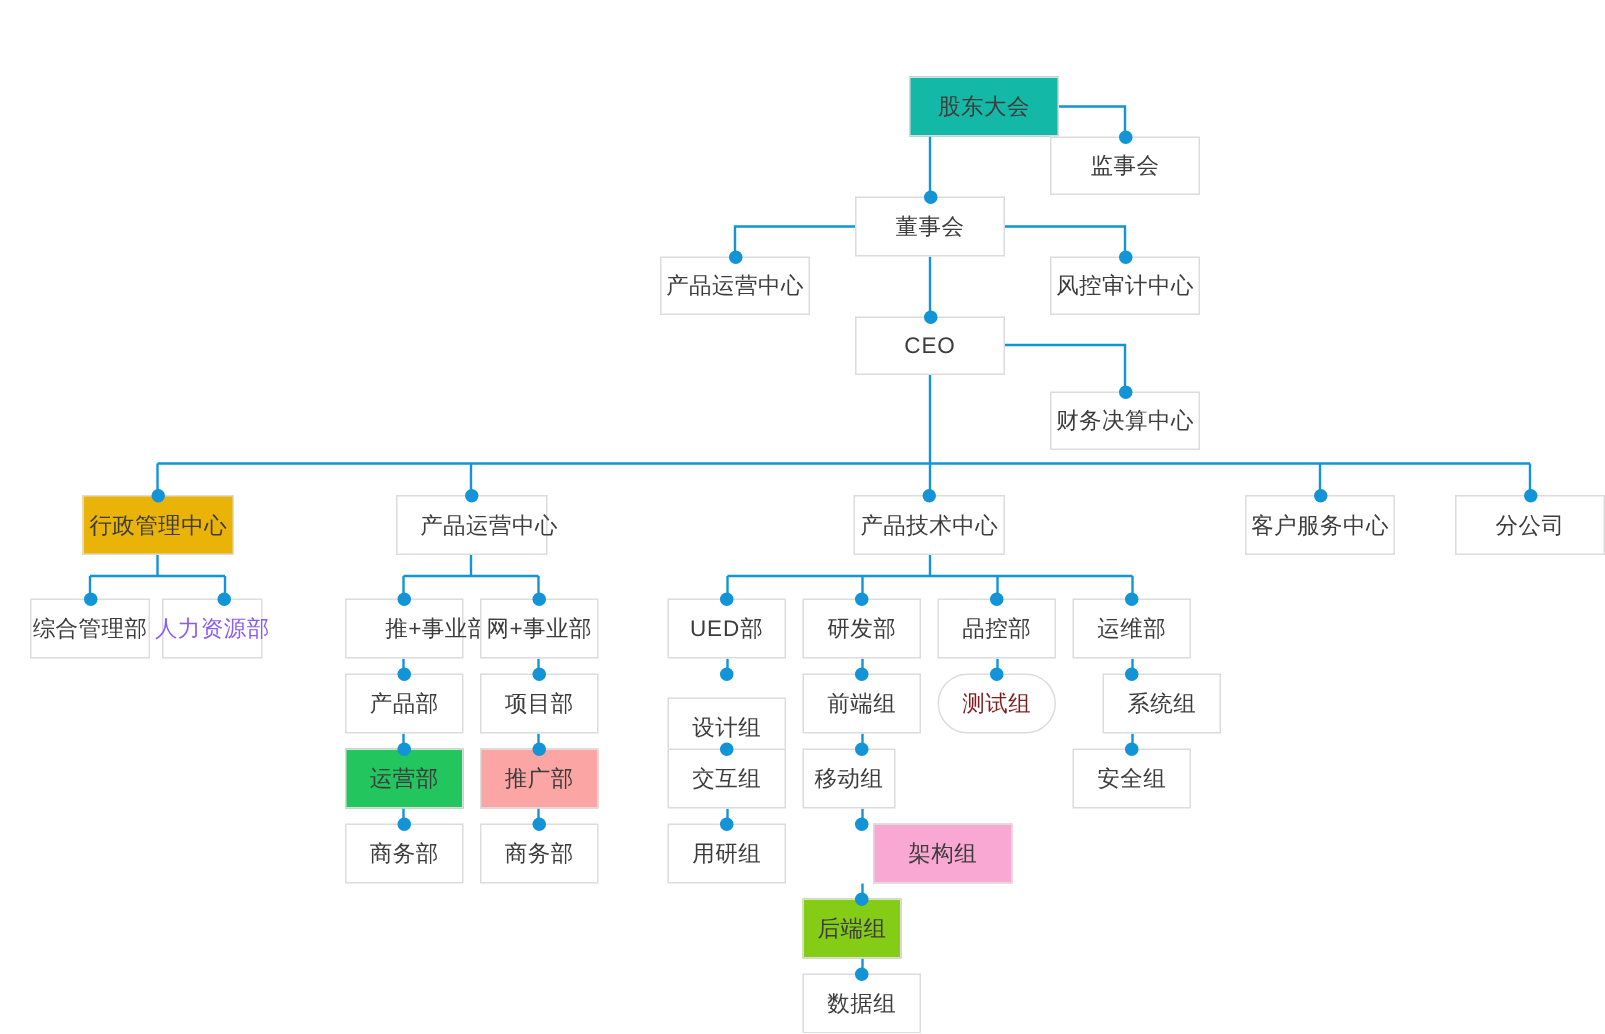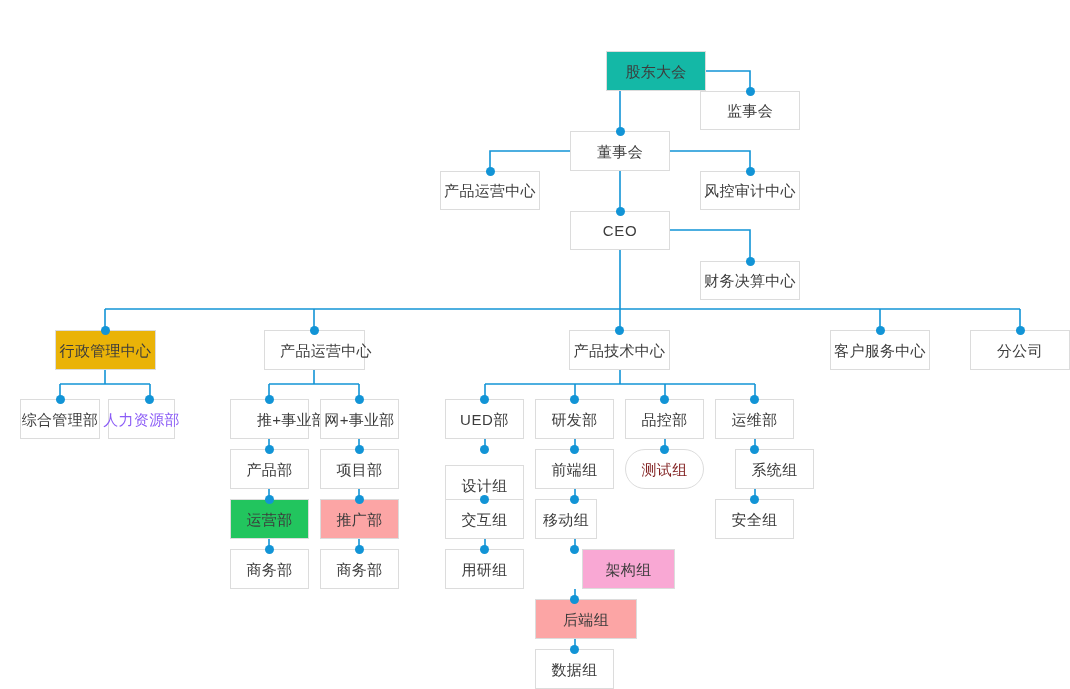--- a/index.html
+++ b/index.html
@@ -183,21 +183,21 @@
       </div>
       <div class="node" style="left: 535px; top: 449px; width: 79px; height: 40px; border-color: rgb(220, 220, 220); background: rgb(255, 255, 255); color: rgb(60, 60, 60);">
         <span>前端组</span>
       </div>
       <div class="node" style="left: 535px; top: 499px; width: 62px; height: 40px; border-color: rgb(220, 220, 220); background: rgb(255, 255, 255); color: rgb(60, 60, 60);">
         <span>移动组</span>
       </div>
       <div class="node" style="left: 535px; top: 549px; width: 93px; height: 40px; border-color: rgb(220, 220, 220); background: #f9a8d4; color: rgb(60, 60, 60); margin-left: 47px;">
         <span>架构组</span>
       </div>
-      <div class="node" style="left: 535px; top: 599px; width: 102px; height: 40px; border-color: rgb(220, 220, 220); background: #fca5a5; color: rgb(60, 60, 60);">
+      <div class="node" style="left: 535px; top: 599px; width: 66px; height: 40px; border-color: rgb(220, 220, 220); background: #84cc16; color: rgb(60, 60, 60);">
         <span>后端组</span>
       </div>
       <div class="node" style="left: 535px; top: 649px; width: 79px; height: 40px; border-color: rgb(220, 220, 220); background: rgb(255, 255, 255); color: rgb(60, 60, 60);">
         <span>数据组</span>
       </div>
       <div class="node" style="left: 625px; top: 399px; width: 79px; height: 40px; border-color: rgb(220, 220, 220); background: rgb(255, 255, 255); color: rgb(60, 60, 60);">
         <span>品控部</span>
       </div>
       <div class="node" style="left: 625px; top: 449px; width: 79px; height: 40px; border-color: rgb(220, 220, 220); background: rgb(255, 255, 255); color: #7f1d1d; border-radius: 20px;">
         <span>测试组</span>

